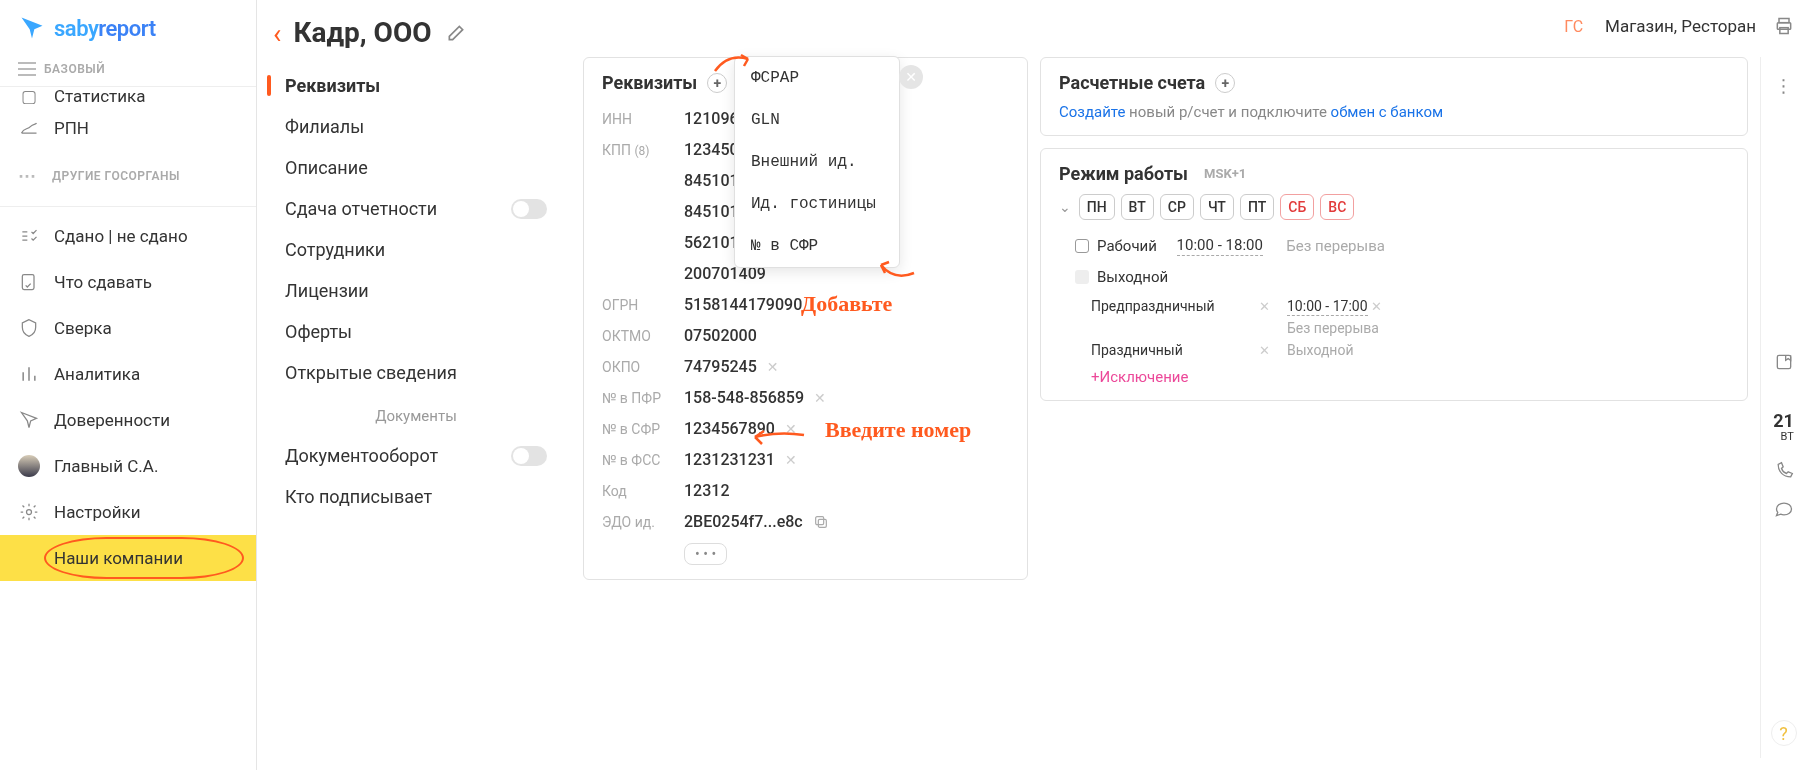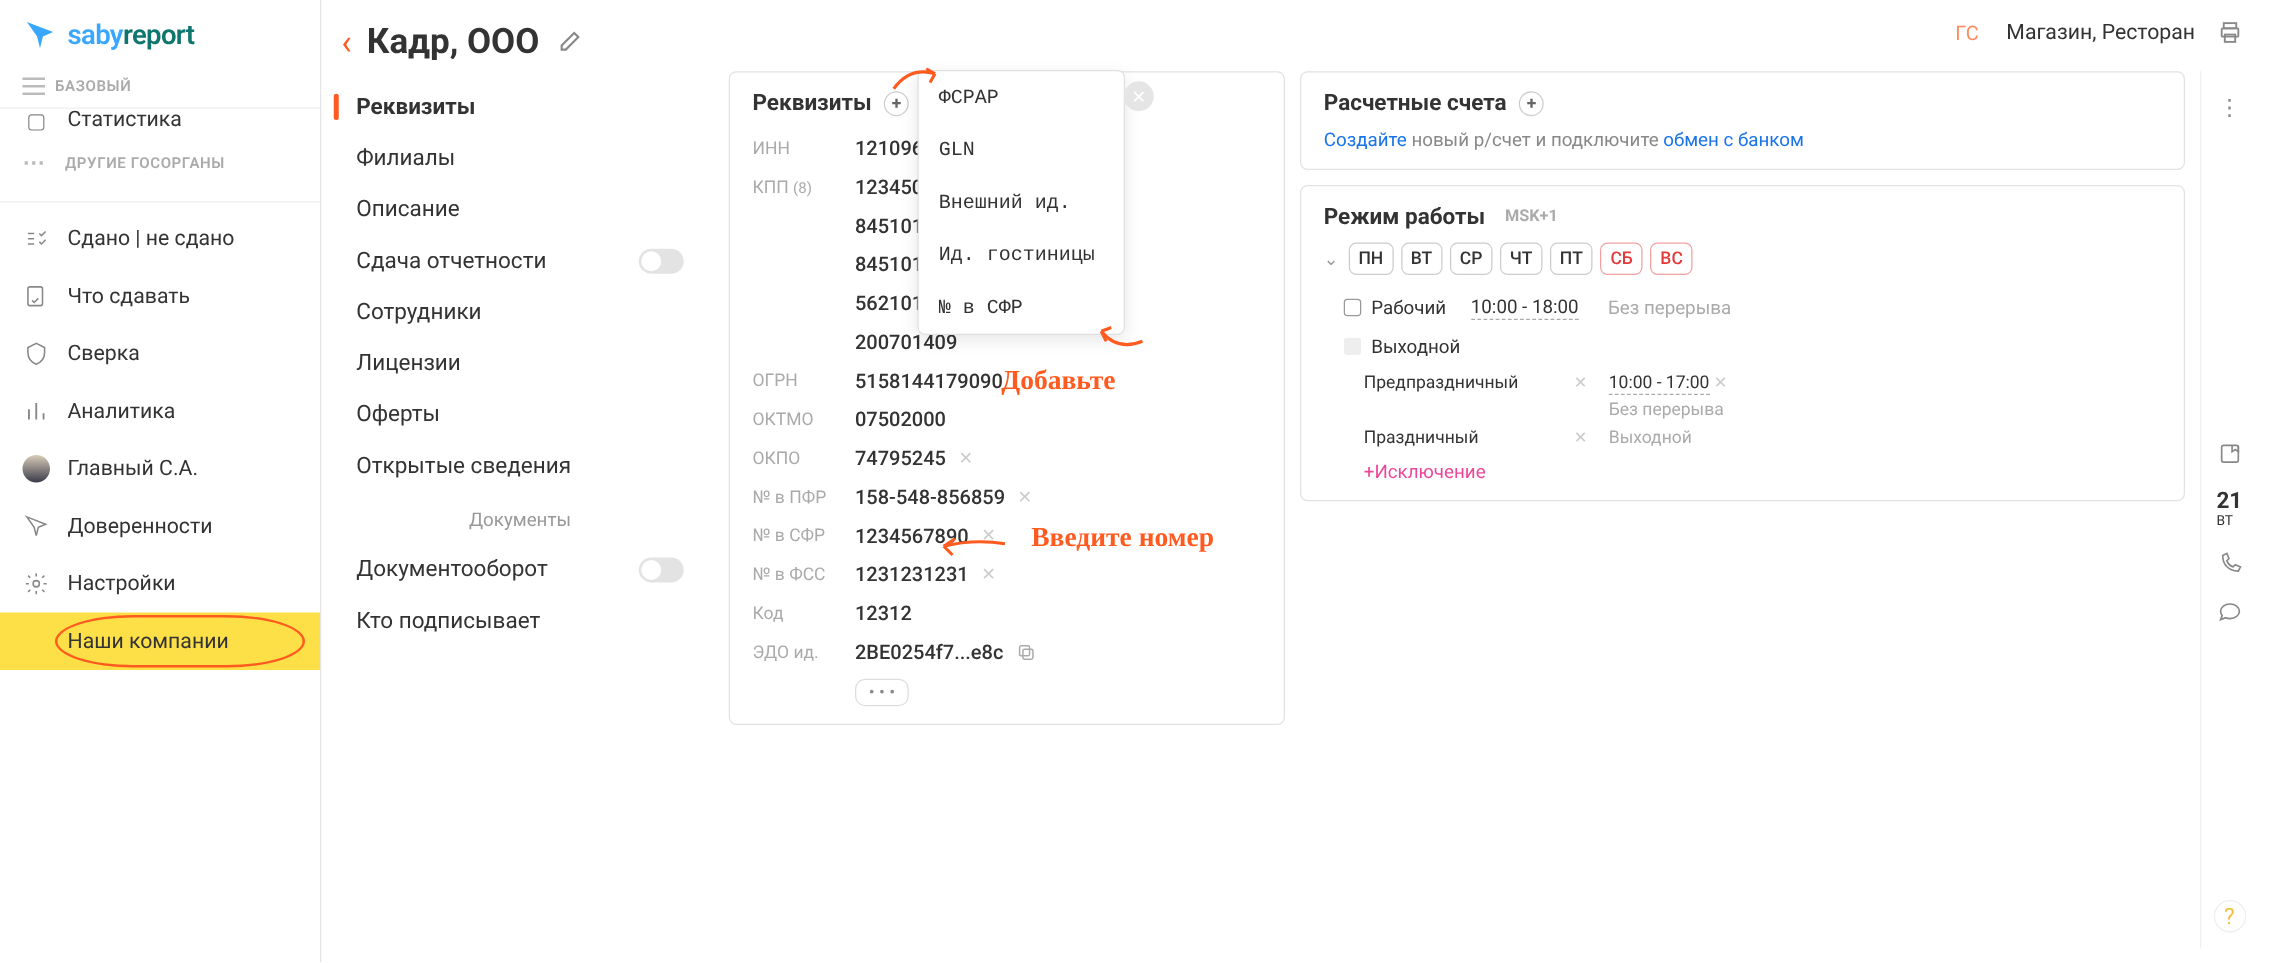--- a/index.html
+++ b/index.html
@@ -4,21 +4,21 @@
 <style>
 * { box-sizing: border-box; margin: 0; padding: 0; }
 body { font-family: -apple-system, BlinkMacSystemFont, "Segoe UI", Roboto, Arial, sans-serif; background: #fff; color: #333; font-size: 14px; overflow: hidden; }
 .app { display: flex; height: 770px; width: 1818px; }
 
 
 .sidebar { width: 257px; border-right: 1px solid #e5e5e5; display: flex; flex-direction: column; background: #fff; }
 .logo-row { display: flex; align-items: center; padding: 14px 18px; gap: 8px; }
 .logo-bird { width: 28px; height: 28px; color: #3aa7ff; }
 .logo-txt { font-size: 22px; font-weight: 600; letter-spacing: -0.5px; }
-.logo-txt .blue { color: #3aa7ff; } .logo-txt .dark { color: #0f766e; }
+.logo-txt .blue { color: #3aa7ff; } .logo-txt .dark { color: #3b82f6; }
 .subheader { display: flex; align-items: center; gap: 8px; color: #aaa; font-size: 12px; font-weight: 600; letter-spacing: 0.5px; padding: 6px 18px 10px; border-bottom: 1px solid #eee; }
 .burger { width: 18px; height: 14px; display: flex; flex-direction: column; justify-content: space-between; }
 .burger span { height: 2px; background: #bbb; }
 .nav { flex: 1; overflow-y: hidden; padding-top: 0; }
 .nav-item { display: flex; align-items: center; gap: 14px; padding: 12px 18px; font-size: 17px; cursor: pointer; }
 .nav-item.cut { height: 18px; overflow: hidden; padding-top: 0; padding-bottom: 0; }
 .nav-item .ic { width: 22px; height: 22px; color: #888; flex-shrink: 0; display: flex; align-items: center; justify-content: center; }
 .nav-item.label { color: #aaa; font-size: 12px; font-weight: 600; letter-spacing: 0.5px; padding: 14px 18px; }
 .nav-item.label .dots { font-size: 18px; color: #bbb; letter-spacing: 2px; }
 .nav-divider { height: 1px; background: #eee; margin: 6px 0; }
@@ -85,21 +85,21 @@
 .chk.blank { border-color: transparent; background:#eee; }
 .dash { border-bottom: 1px dashed #aaa; padding-bottom: 1px; }
 .gray { color: #aaa; }
 .sched-grid { display: grid; grid-template-columns: 160px 20px 150px; gap: 6px 8px; align-items: center; padding-left: 32px; margin-top: 6px; }
 .x-sm { color: #ccc; cursor: pointer; font-size: 13px; }
 .add-exc { color: #ec4899; font-size: 15px; padding-left: 32px; margin-top: 10px; cursor: pointer; }
 
 
 .rail { width: 46px; border-left: 1px solid #eee; display: flex; flex-direction: column; align-items: center; gap: 18px; padding-top: 18px; position: relative; }
 .rail-ic { color: #888; cursor: pointer; font-size: 18px; }
-.rail-date { text-align: left; font-size: 11px; line-height: 1.1; }
+.rail-date { text-align: right; font-size: 11px; line-height: 1.1; margin-top: 21px; }
 .rail-date .num { font-size: 18px; font-weight: 700; display: block; }
 .rail-spacer { flex: 1; }
 
 
 .anno { position: absolute; font-family: "Comic Sans MS", cursive; color: #ff5a1f; font-size: 22px; font-weight: 600; pointer-events: none; z-index: 30; }
 .arrow-svg { position: absolute; pointer-events: none; z-index: 25; }
 svg { display: block; }
 </style>
 </head>
 <body>
@@ -119,20 +119,28 @@
           <span></span>
           <span></span>
         </span>
       <span>БАЗОВЫЙ</span>
     </div>
     <div class="nav">
       <div class="nav-item cut">
           <span class="ic">▢</span>
           <span>Статистика</span>
         </div>
+      <div class="nav-item">
+          <span class="ic">
+            <svg width="20" height="20" viewBox="0 0 24 24">
+              <path fill="none" stroke="currentColor" stroke-width="1.5" d="M3 18 C6 12 10 14 14 10 C17 7 20 8 21 6 M3 18 H21"></path>
+            </svg>
+          </span>
+          <span>РПН</span>
+        </div>
       <div class="nav-item label">
           <span class="dots">⋯</span>
           <span>ДРУГИЕ ГОСОРГАНЫ</span>
         </div>
       <div class="nav-divider"></div>
       <div class="nav-item">
           <span class="ic">
             <svg width="20" height="20" viewBox="0 0 24 24" fill="none" stroke="currentColor" stroke-width="1.5">
               <path d="M4 7h6M4 12h6M4 17h6M15 7l2 2 4-4M15 15l2 2 4-4"></path>
             </svg>
@@ -158,30 +166,30 @@
         </div>
       <div class="nav-item">
           <span class="ic">
             <svg width="20" height="20" viewBox="0 0 24 24" fill="none" stroke="currentColor" stroke-width="1.8">
               <path d="M5 20V10M12 20V4M19 20V14"></path>
             </svg>
           </span>
           <span>Аналитика</span>
         </div>
       <div class="nav-item">
+          <span class="ic">
+            <svg width="20" height="20" viewBox="0 0 24 24" fill="none" stroke="currentColor" stroke-width="1.5">
+              <path d="M3 3 L21 10 L14 13 L12 21 L10 13 Z"></path>
+            </svg>
+          </span>
+          <span>Доверенности</span>
+        </div>
+      <div class="nav-item">
           <span class="avatar"></span>
           <span>Главный С.А.</span>
-        </div>
-      <div class="nav-item">
-          <span class="ic">
-            <svg width="20" height="20" viewBox="0 0 24 24" fill="none" stroke="currentColor" stroke-width="1.5">
-              <path d="M3 3 L21 10 L14 13 L12 21 L10 13 Z"></path>
-            </svg>
-          </span>
-          <span>Доверенности</span>
         </div>
       <div class="nav-item">
           <span class="ic">
             <svg width="20" height="20" viewBox="0 0 24 24" fill="none" stroke="currentColor" stroke-width="1.5">
               <circle cx="12" cy="12" r="3"></circle>
               <path d="M12 2v3M12 19v3M4.2 4.2l2.1 2.1M17.7 17.7l2.1 2.1M2 12h3M19 12h3M4.2 19.8l2.1-2.1M17.7 6.3l2.1-2.1"></path>
             </svg>
           </span>
           <span>Настройки</span>
         </div>

